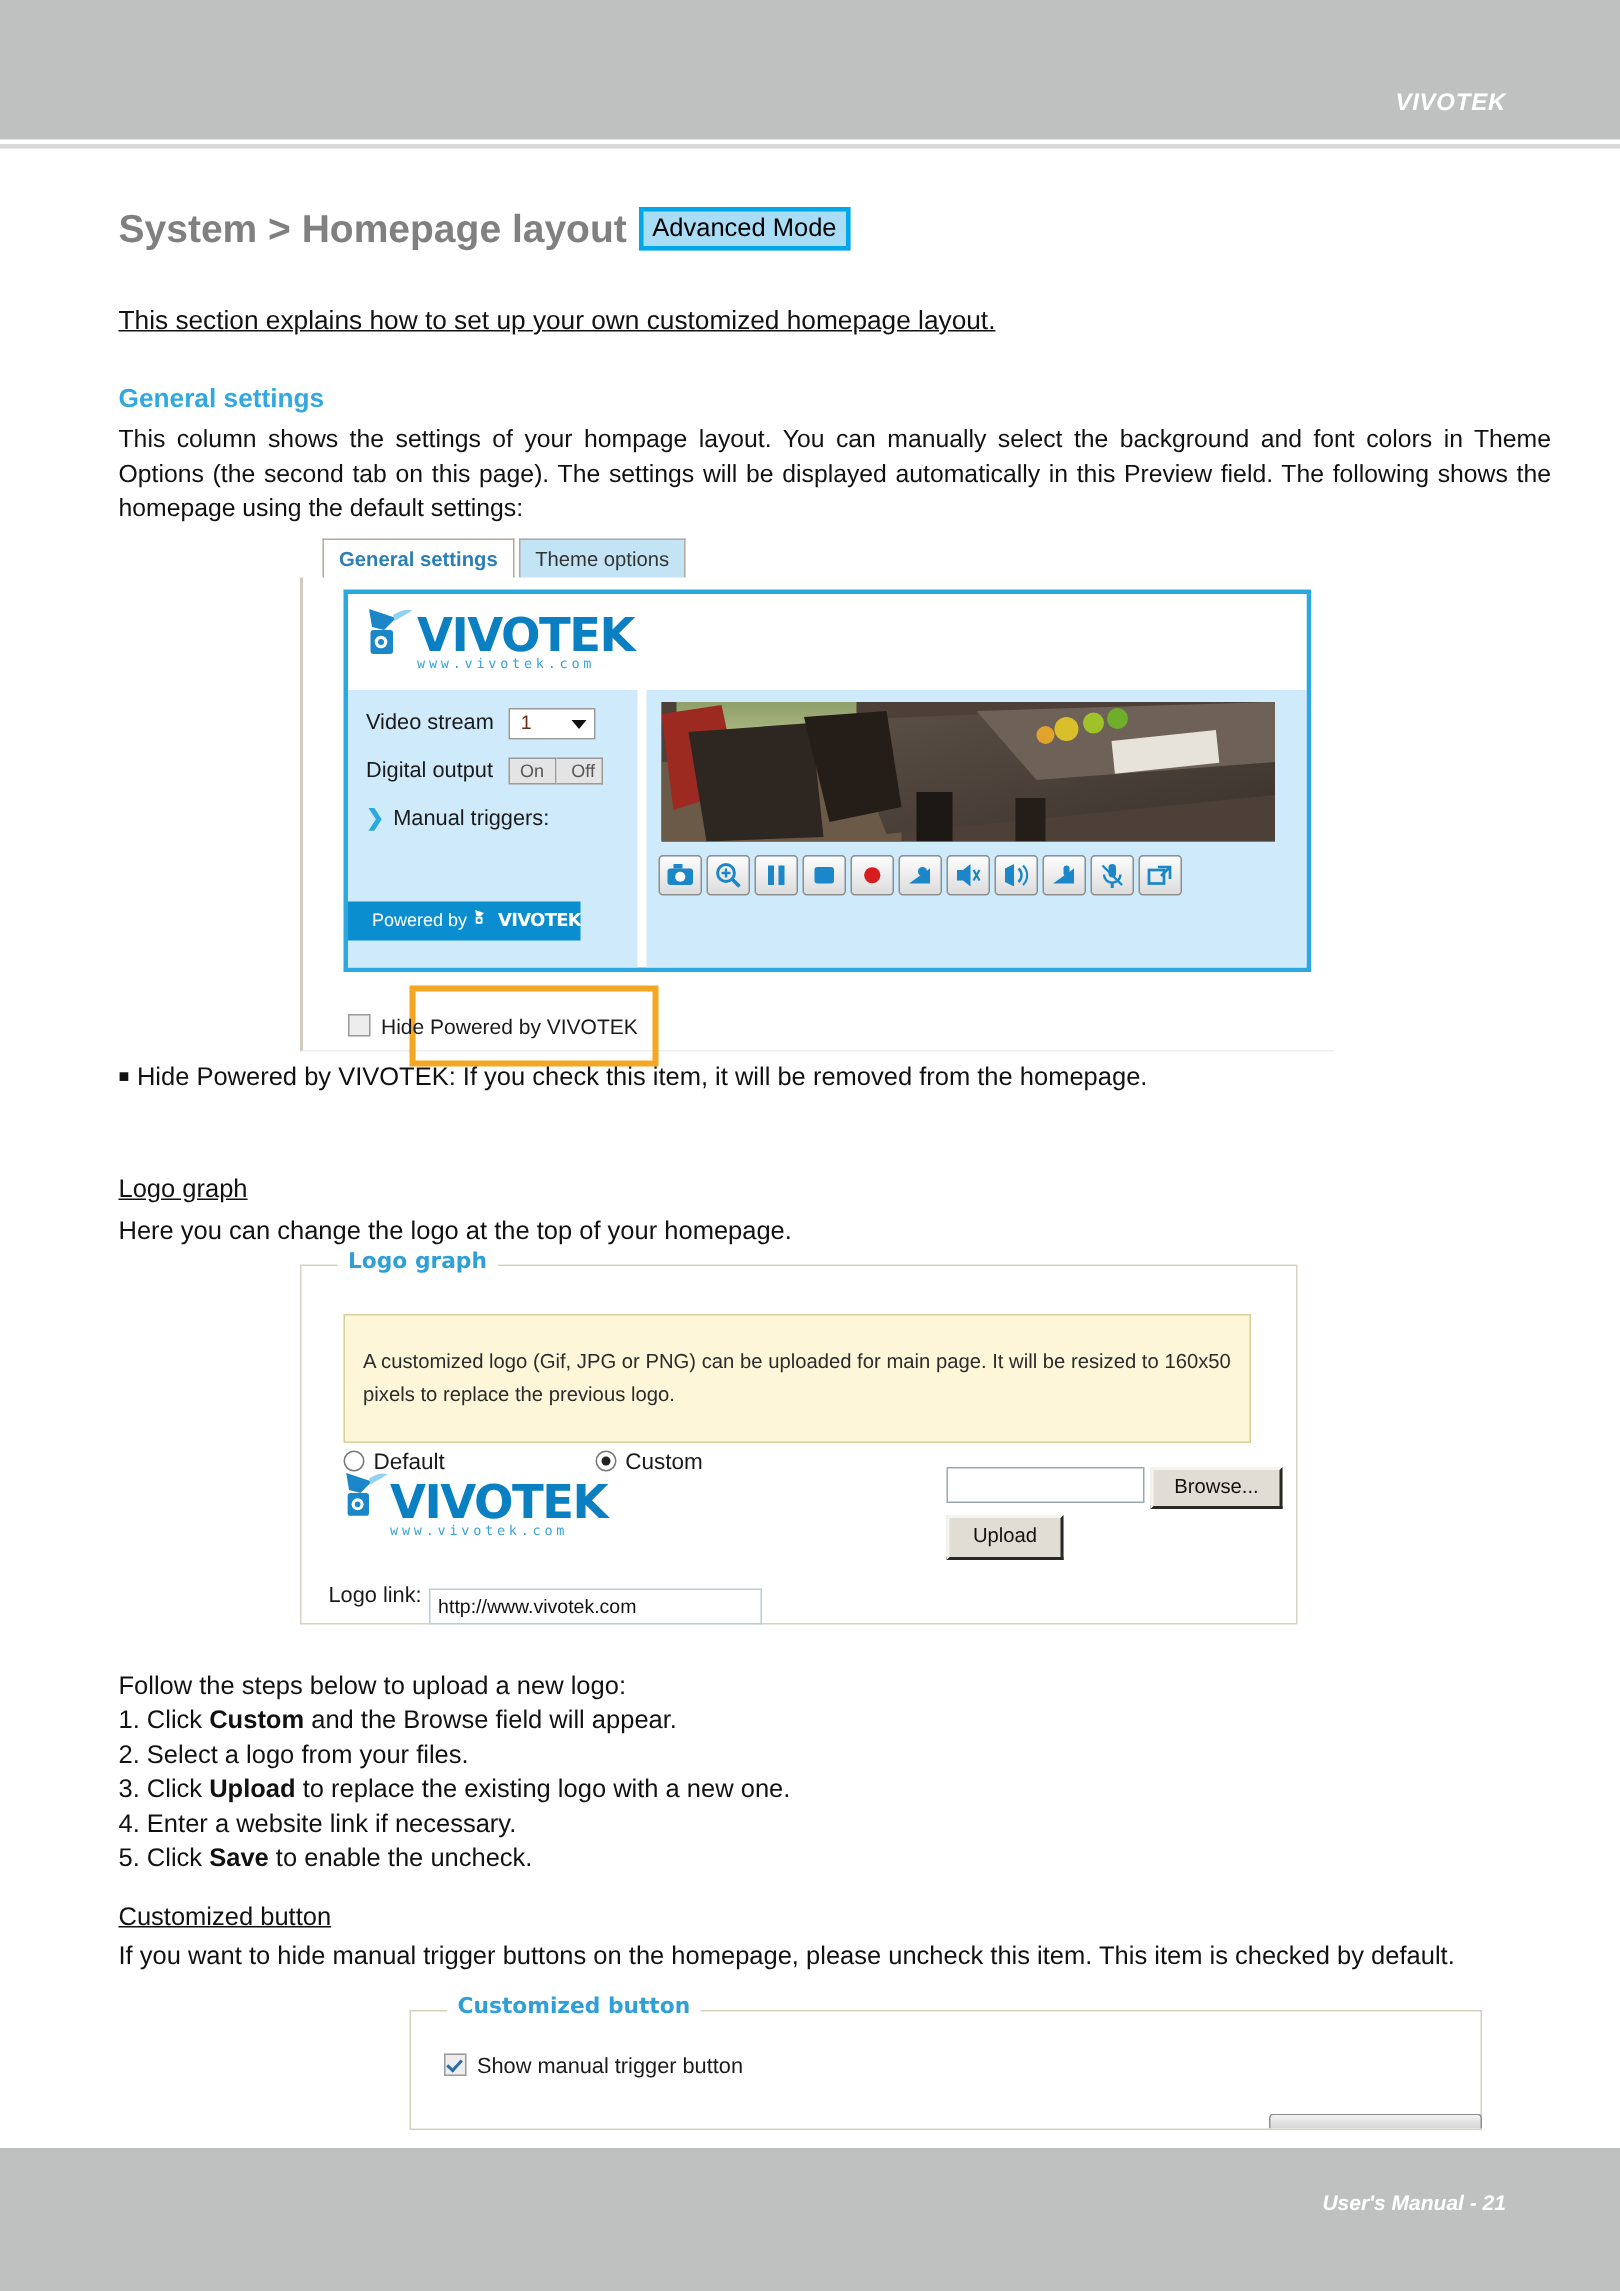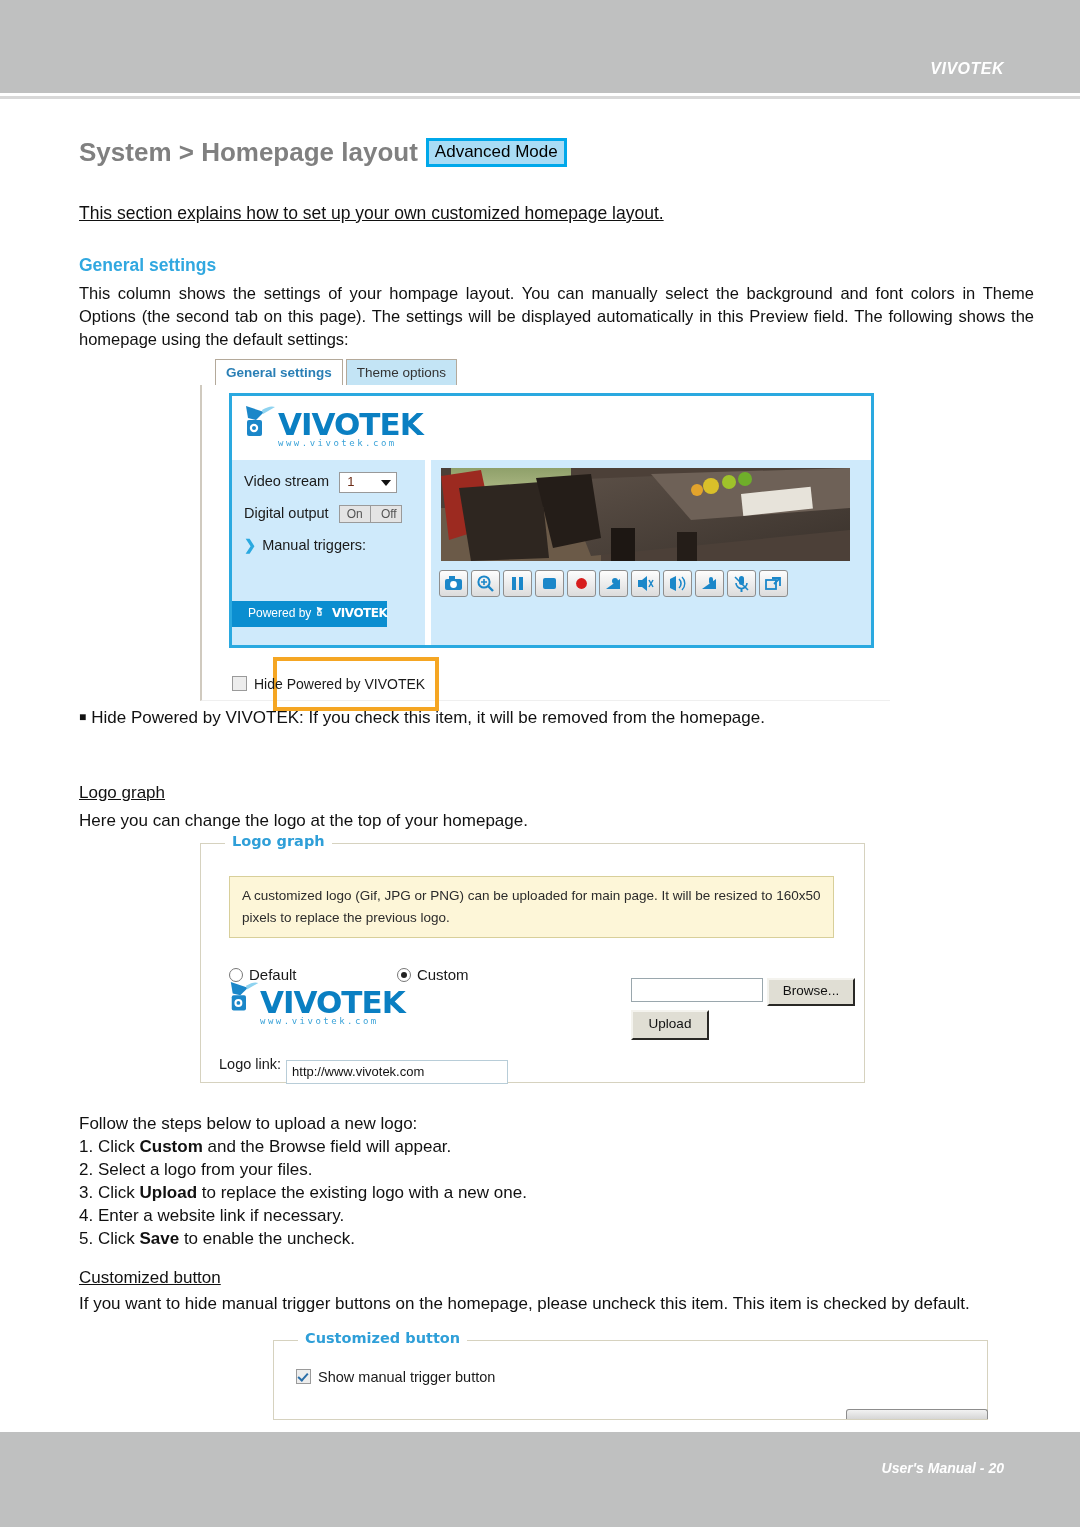--- a/index.html
+++ b/index.html
@@ -194,21 +194,21 @@
   .fset-legend{
     position:absolute;top:-11px;left:24px;background:#ffffff;
     padding:0 7px;font-size:14.5px;font-weight:bold;color:#2f9fd8;
     font-family:"DejaVu Sans", sans-serif;
   }
   #logo-fieldset{left:200px;top:843px;width:665px;height:240px;}
   .note-box{
     position:absolute;left:28px;top:32px;width:605px;
     background:#fdf6d8;border:1px solid #d8cf9a;
     font-size:13.5px;line-height:22px;color:#2b2b2b;
-    padding:8px 12px;box-sizing:border-box;
+    padding:20px 12px;box-sizing:border-box;
   }
   .radio-row{position:absolute;left:28px;top:122px;font-size:15px;color:#1a1a1a;}
   .rdo{
     display:inline-block;width:12px;height:12px;border:1px solid #777;
     border-radius:50%;vertical-align:-2px;margin-right:6px;background:#fff;
     position:relative;
   }
   .rdo.sel:after{
     content:"";position:absolute;left:3px;top:3px;width:6px;height:6px;
     border-radius:50%;background:#222;
@@ -449,14 +449,14 @@
 <div class="fset" id="custom-fieldset">
   <span class="fset-legend">Customized button</span>
   <div class="custom-cbx-row">
     <span class="cbx checked"></span><span>Show manual trigger button</span>
   </div>
 </div>
 
 <div class="save-stub"></div>
 
 <div class="page-footer">
-  <div class="footer-text">User's Manual - 20</div>
+  <div class="footer-text">User's Manual - 21</div>
 </div>
 
 </body></html>

